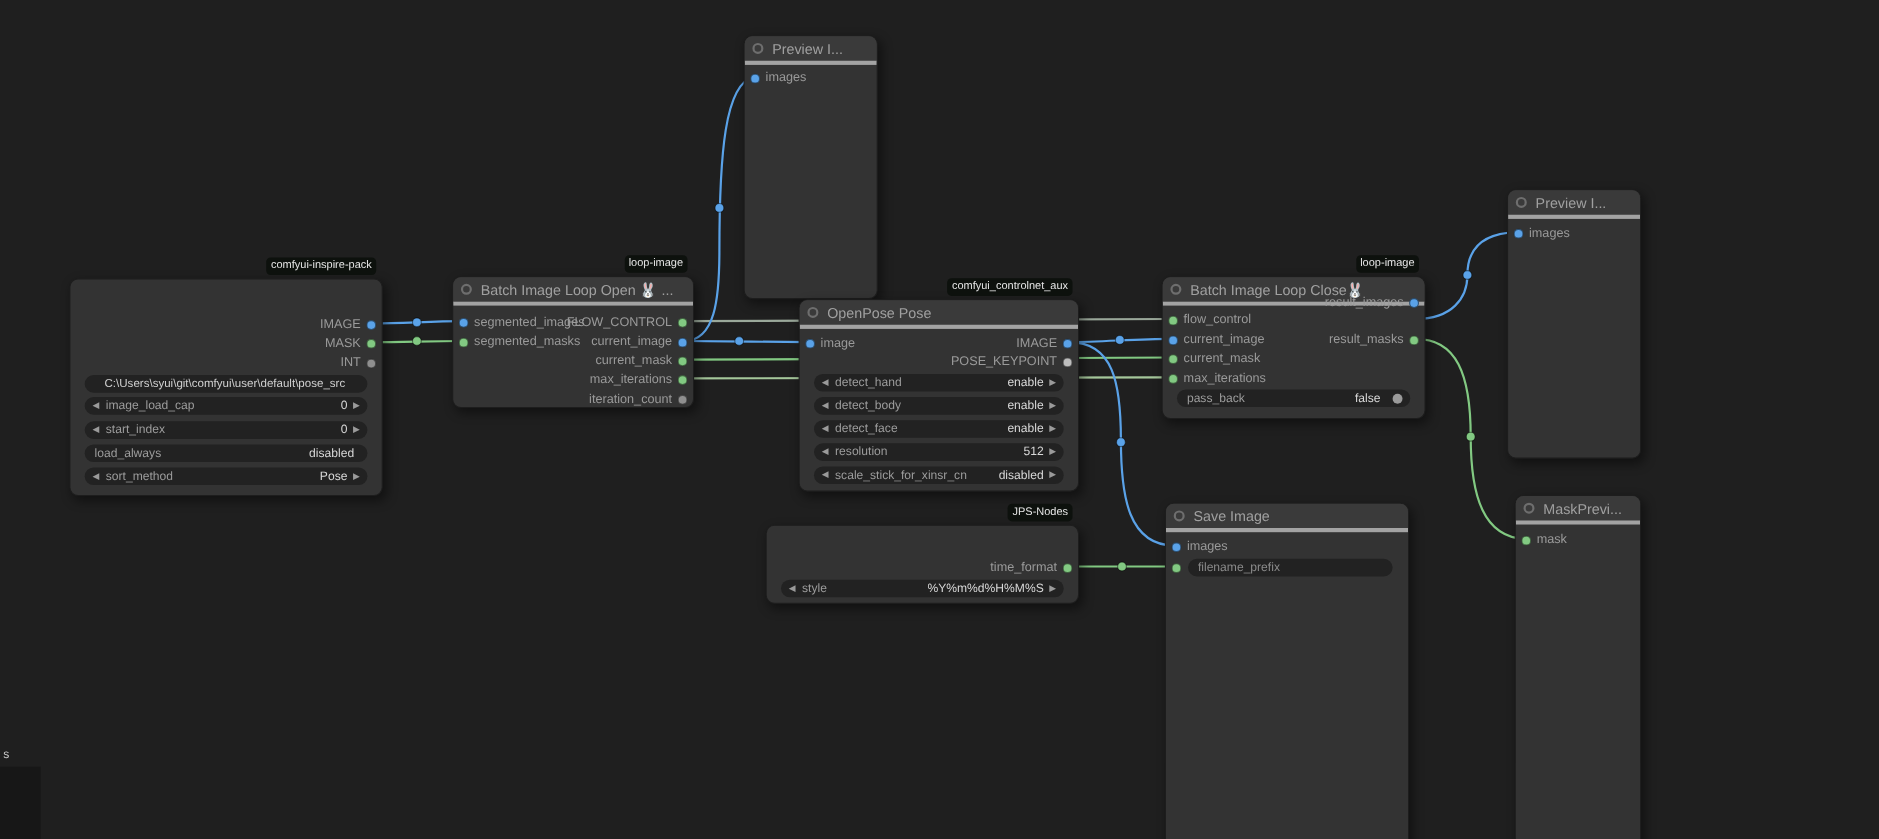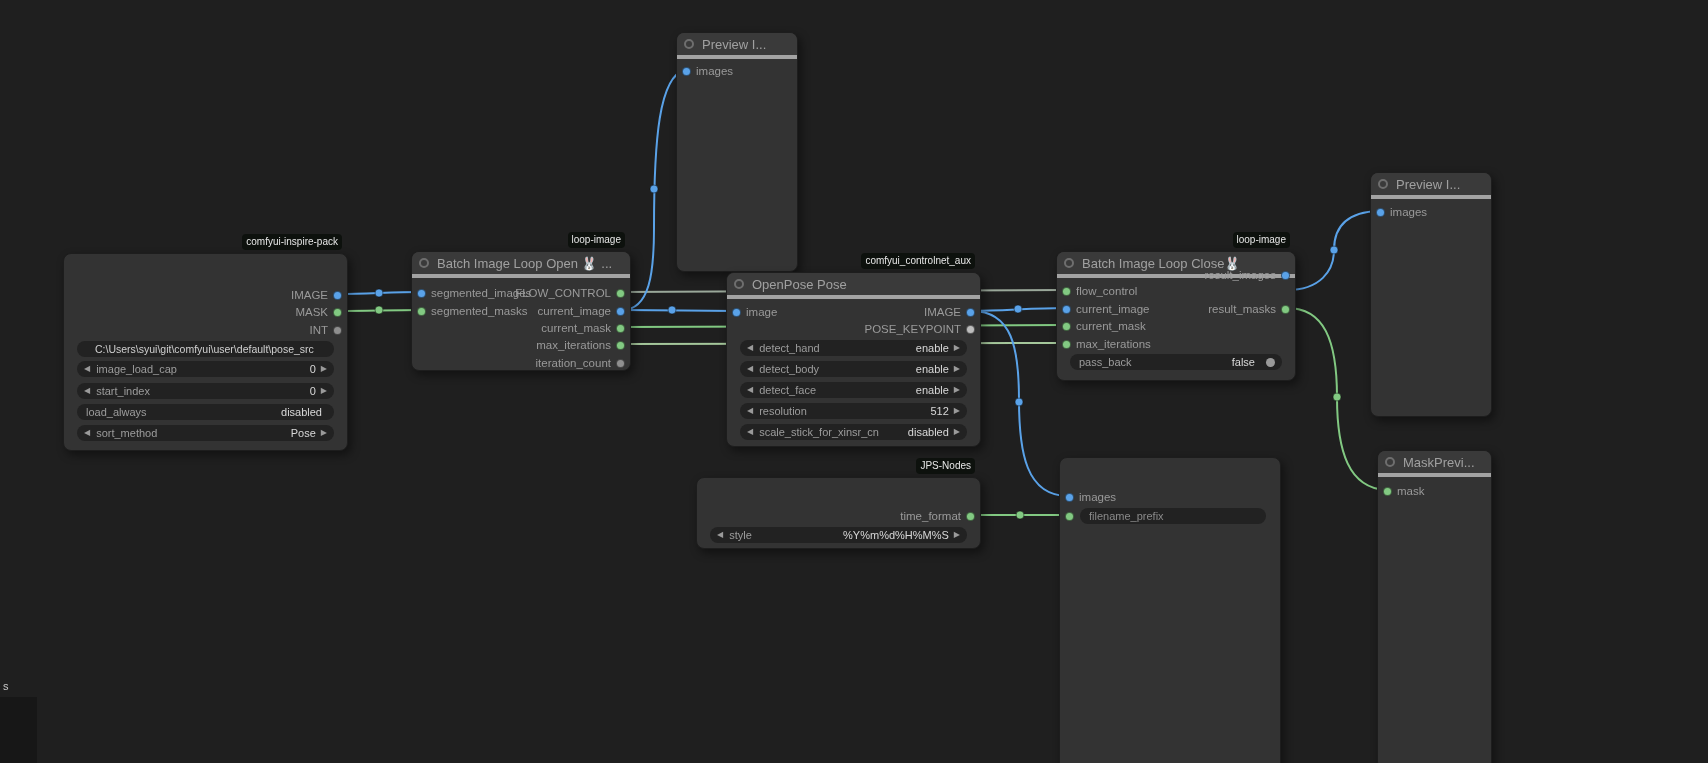--- a/index.html
+++ b/index.html
@@ -288,20 +288,24 @@
       <span class="collapse-dot"></span>
       <span class="ntitle-text">Preview I...</span>
     </div>
     <div class="slot in" style="top:31px">
       <span class="dot c-image"></span>
       <span class="sname">images</span>
     </div>
   </div>
 
   <div class="node" style="left:1059px;top:457px;width:222px;height:320px">
+    <div class="nheader">
+      <span class="collapse-dot"></span>
+      <span class="ntitle-text">Save Image</span>
+    </div>
     <div class="slot in" style="top:31px">
       <span class="dot c-image"></span>
       <span class="sname">images</span>
     </div>
     <div class="slot in" style="top:50px">
       <span class="dot c-mask"></span>
     </div>
     <div class="widget no-arrows dim" style="top:50px;left:20px;right:14px">
       <span class="wlabel">filename_prefix</span>
     </div>

